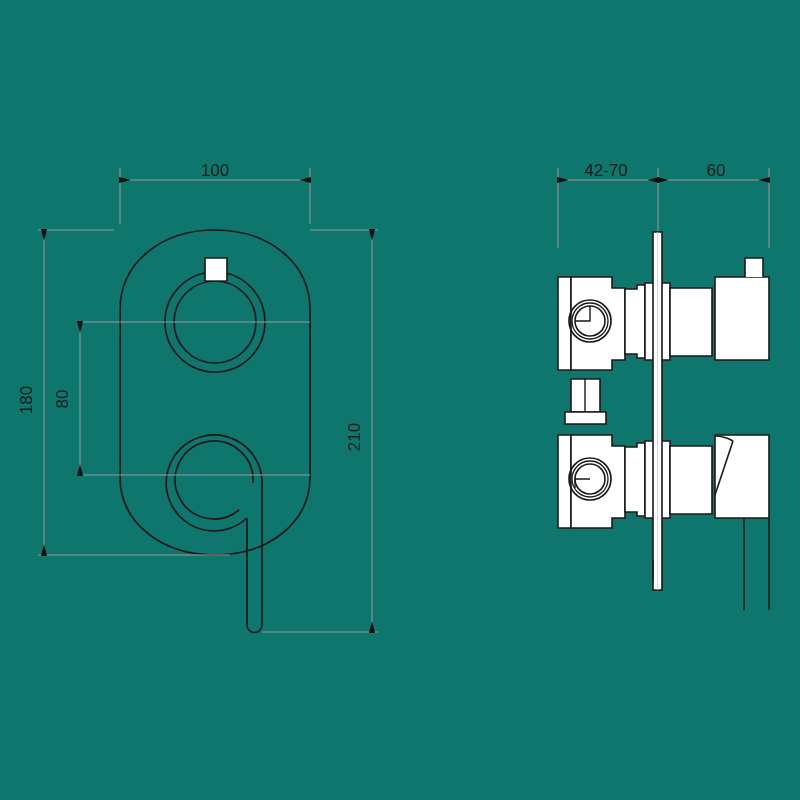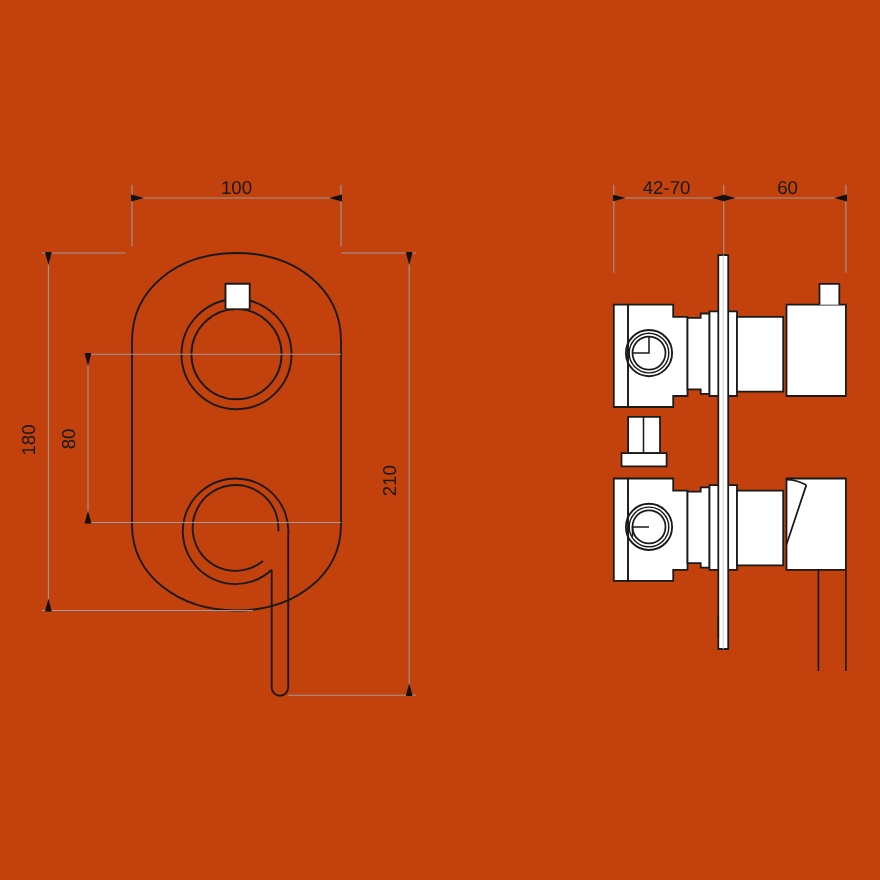--- a/index.html
+++ b/index.html
@@ -4,21 +4,21 @@
 <style>
   html, body {
     margin: 0;
     padding: 0;
     background: #ffffff;
   }
   #sheet {
     position: relative;
     width: 800px;
     height: 800px;
-    background: #c2410c;
+    background: #0f766e;
     font-family: "Liberation Sans", sans-serif;
     overflow: hidden;
   }
   #drawing-svg {
     position: absolute;
     left: 0;
     top: 0;
     width: 800px;
     height: 800px;
   }

